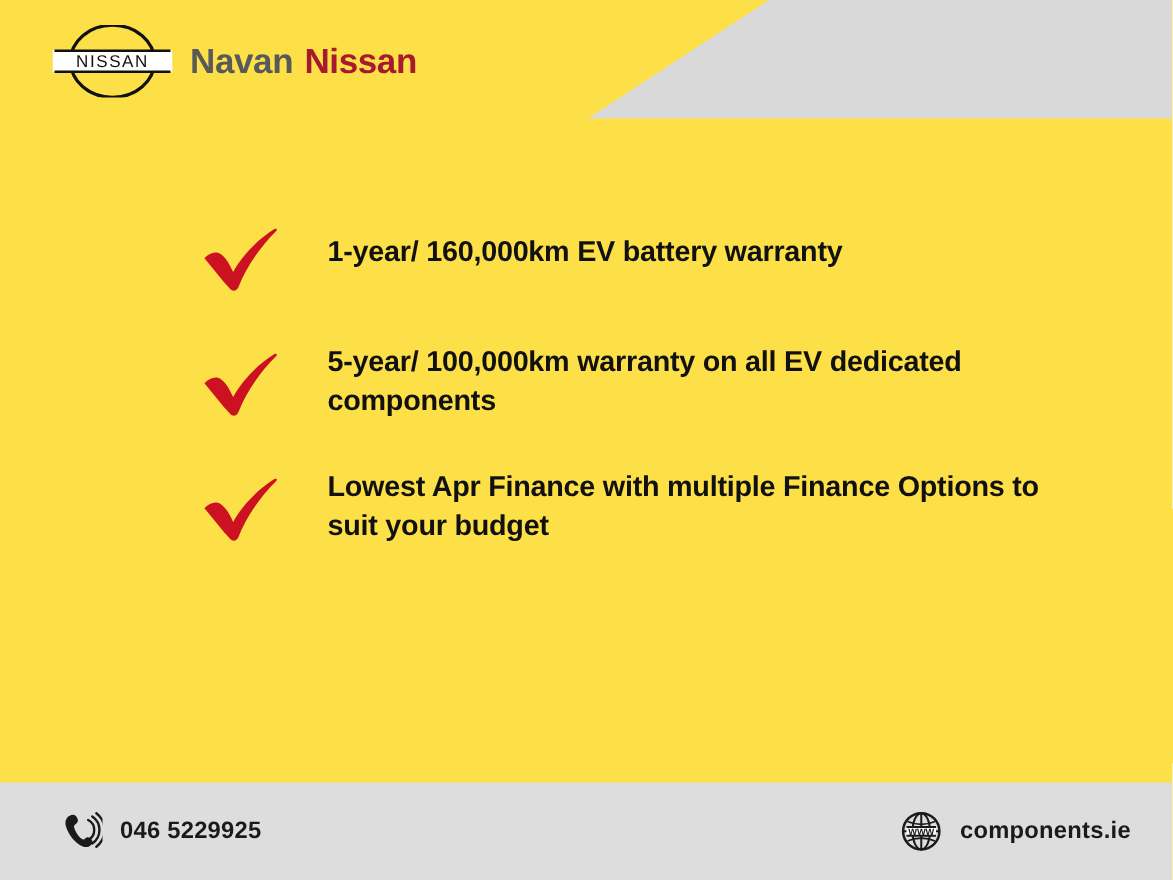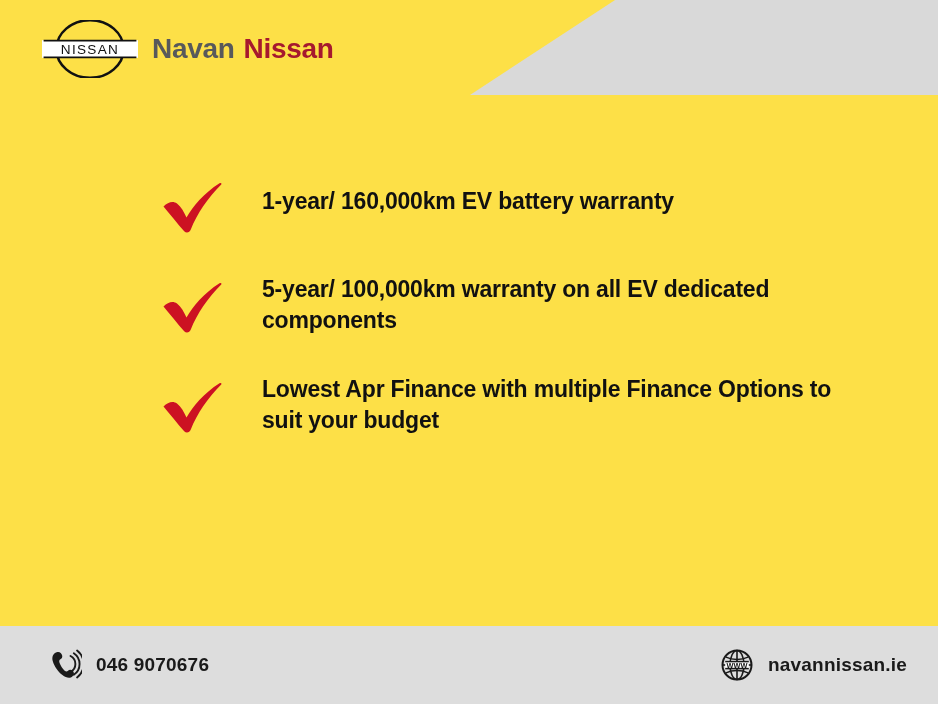--- a/index.html
+++ b/index.html
@@ -196,37 +196,37 @@
             <path d="M8.6,4.2 C11.4,3.2 13.3,4.6 14.1,7.2 C14.8,9.5 13.6,10.6 12.1,11.6
                      C11.1,12.3 11.0,13.4 11.7,15.2 C12.6,17.6 14.3,20.4 16.4,22.4
                      C17.7,23.6 18.8,23.9 19.7,23.1 C21.1,21.9 22.5,21.2 24.3,22.6
                      C26.3,24.2 26.6,26.3 24.6,28.2 C22.0,30.7 18.3,29.9 14.4,27.0
                      C10.0,23.7 6.3,18.3 4.8,13.2 C3.5,8.8 5.2,5.4 8.6,4.2 Z" fill="#1a1a1a"></path>
             <path d="M22.5,8.0 A9,9 0 0 1 22.5,24.0" fill="none" stroke="#1a1a1a" stroke-width="1.9" stroke-linecap="round"></path>
             <path d="M25.8,5.2 A13,13 0 0 1 25.8,26.8" fill="none" stroke="#1a1a1a" stroke-width="1.9" stroke-linecap="round"></path>
             <path d="M29.1,2.6 A17,17 0 0 1 29.1,29.4" fill="none" stroke="#1a1a1a" stroke-width="1.9" stroke-linecap="round"></path>
           </svg>
         </span>
-        <span class="contact-label">046 9070676</span>
+        <span class="contact-label">046 5229925</span>
       </div>
 
       <div class="contact contact-web">
         <span class="contact-icon">
           <svg viewBox="0 0 34 34" width="34" height="34" aria-hidden="true">
             <circle cx="17" cy="17" r="14.5" fill="none" stroke="#1a1a1a" stroke-width="2"></circle>
             <ellipse cx="17" cy="17" rx="7" ry="14.5" fill="none" stroke="#1a1a1a" stroke-width="1.6"></ellipse>
             <line x1="2.5" y1="17" x2="31.5" y2="17" stroke="#1a1a1a" stroke-width="1.6"></line>
             <line x1="17" y1="2.5" x2="17" y2="31.5" stroke="#1a1a1a" stroke-width="1.6"></line>
             <path d="M6,9.2 C12.5,12.2 21.5,12.2 28,9.2" fill="none" stroke="#1a1a1a" stroke-width="1.4"></path>
             <path d="M6,24.8 C12.5,21.8 21.5,21.8 28,24.8" fill="none" stroke="#1a1a1a" stroke-width="1.4"></path>
             <rect x="5.2" y="13.6" width="23.6" height="7" fill="#ffffff"></rect>
             <line x1="5.2" y1="13.6" x2="28.8" y2="13.6" stroke="#1a1a1a" stroke-width="1.5"></line>
             <line x1="5.2" y1="20.6" x2="28.8" y2="20.6" stroke="#1a1a1a" stroke-width="1.5"></line>
             <text x="17" y="19.7" text-anchor="middle" font-family="Liberation Sans, sans-serif" font-size="7.4" font-weight="bold" fill="#1a1a1a">WWW</text>
           </svg>
         </span>
-        <span class="contact-label">navannissan.ie</span>
+        <span class="contact-label">components.ie</span>
       </div>
 
     </div>
   </div>
 
 </div>
 
 </body></html>

